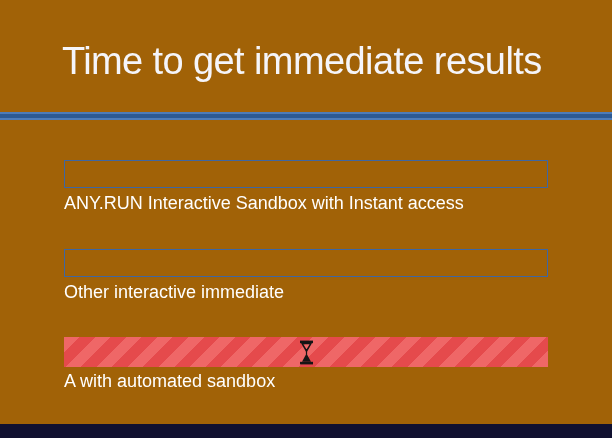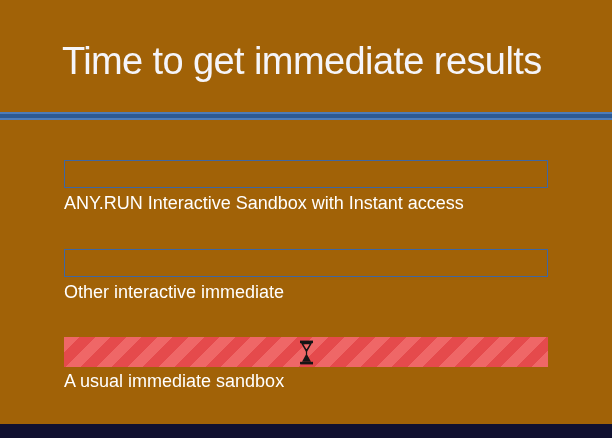--- a/index.html
+++ b/index.html
@@ -87,15 +87,15 @@
 
   <div class="bar red-striped bar3">
     <svg class="hourglass" width="15" height="25" viewBox="0 0 15 25" aria-hidden="true">
       <rect x="1" y="0.6" width="13" height="2.6" fill="#151515"></rect>
       <rect x="1" y="21.8" width="13" height="2.6" fill="#151515"></rect>
       <path d="M3 3.4 L12 3.4 L7.5 11 Z" fill="none" stroke="#151515" stroke-width="1.5" stroke-linejoin="round"></path>
       <rect x="6.9" y="10.2" width="1.2" height="4.4" fill="#151515"></rect>
       <path d="M7.5 13.6 L12 21.8 L3 21.8 Z" fill="#151515"></path>
     </svg>
   </div>
-  <div class="bar-label label3">A usual immediate sandbox</div>
+  <div class="bar-label label3">A with automated sandbox</div>
 
 </div>
 
 </body></html>

